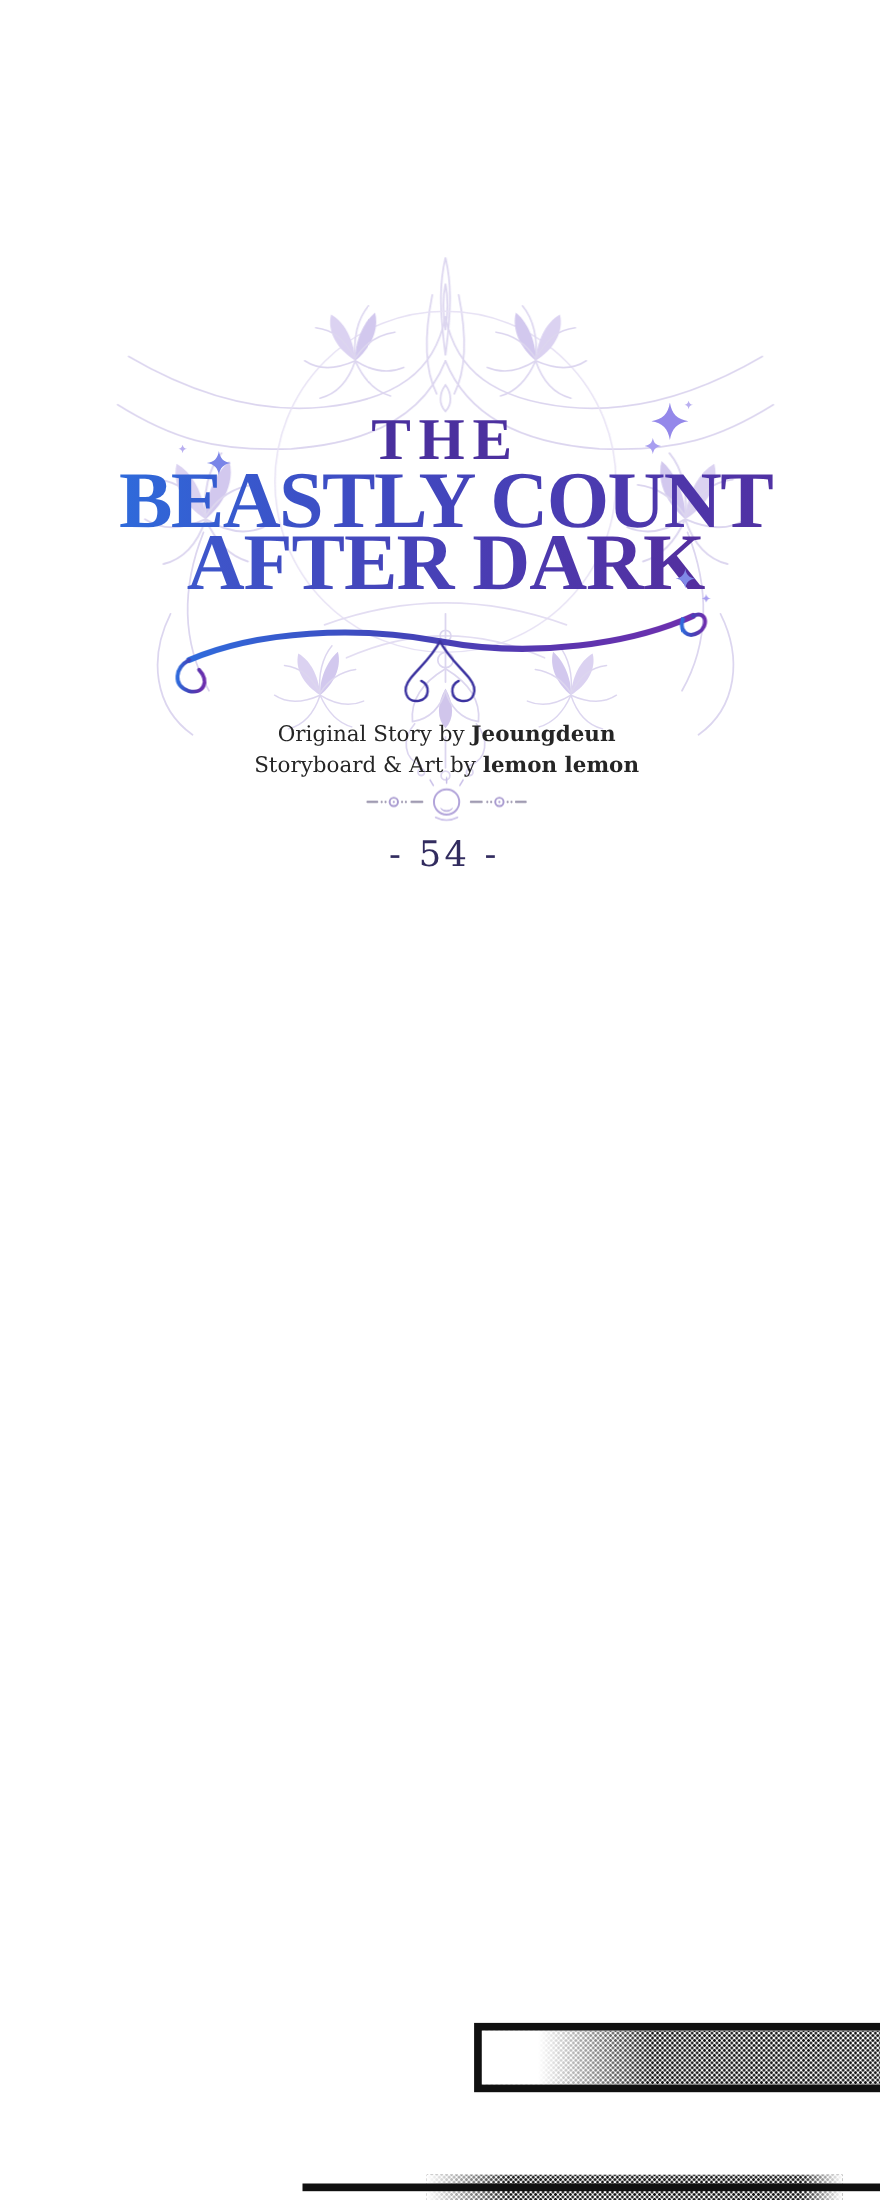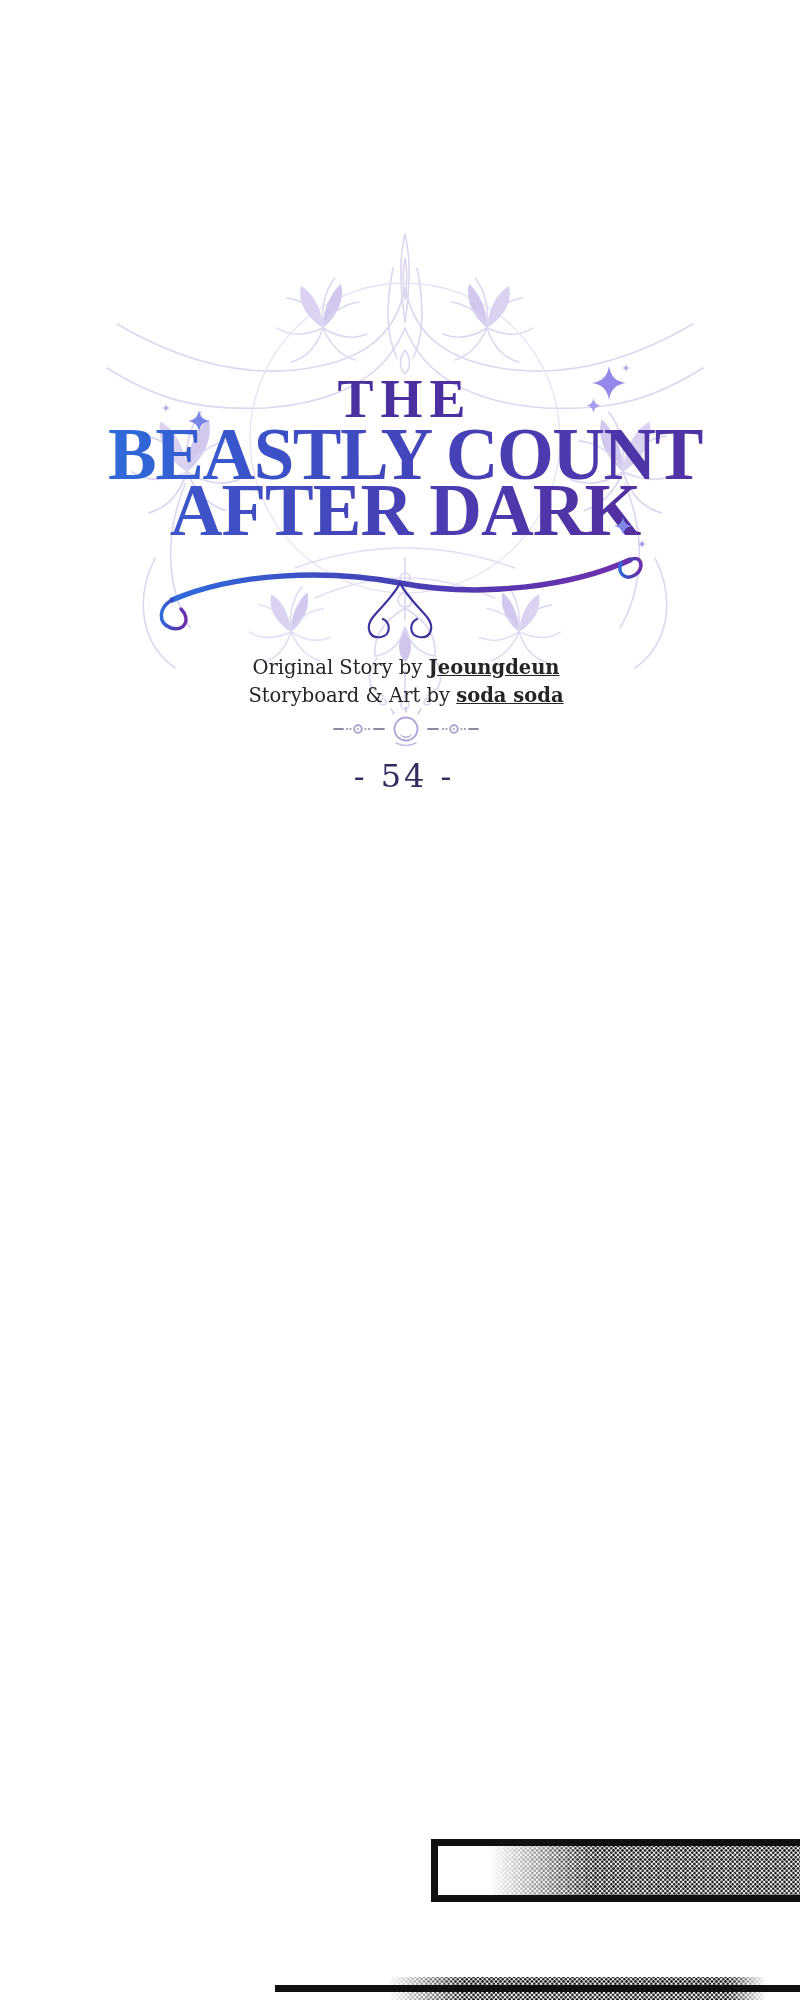--- a/index.html
+++ b/index.html
@@ -29,21 +29,21 @@
     top:474px;font-size:73px;line-height:73px;letter-spacing:-1px;
     background-image:linear-gradient(93deg,#3a6ade 0%,#3f51c6 28%,#4a3cb2 55%,#532f9f 78%,#5e2c98 100%);
   }
 
   
   .credits{
     position:absolute;top:654px;left:6px;width:800px;text-align:center;
     font-family:"DejaVu Serif","Liberation Serif",serif;
     font-size:19.5px;line-height:27.5px;color:#252525;
   }
-  .credits b{font-weight:700;text-decoration:underline;}
+  .credits b{font-weight:700;}
 
   
   .episode{
     position:absolute;top:758px;left:4px;width:800px;text-align:center;
     font-family:"DejaVu Serif","Liberation Serif",serif;
     font-size:32px;line-height:36px;letter-spacing:3px;color:#322c5f;
   }
 
   
   .sparkle{position:absolute;}
@@ -179,21 +179,21 @@
   </svg>
 <svg class="sparkle" style="left:614px;top:517px;" width="18" height="18">
     <use href="#spark" fill="#8089e8"></use>
   </svg>
 <svg class="sparkle" style="left:638px;top:540px;" width="8" height="8">
     <use href="#spark" fill="#a89ef0"></use>
   </svg>
 
 <div class="credits">
   <div><span>Original Story by</span> <b>Jeoungdeun</b></div>
-  <div><span>Storyboard &amp; Art by</span> <b>soda soda</b></div>
+  <div><span>Storyboard &amp; Art by</span> <b>lemon lemon</b></div>
 </div>
 
 <svg class="abs" style="left:330px;top:706px;" width="152" height="46" viewBox="0 0 152 46">
   <g fill="none" stroke="#b2a4da" stroke-width="1.8">
     <circle cx="76" cy="23" r="11.5"></circle>
     <path d="M70,28 A8.5,8.5 0 0 0 82,28 A6.5,6.5 0 0 1 70,28 Z" fill="#b2a4da" stroke="none" opacity="0.85"></path>
   </g>
   <g fill="none" stroke="#c9bfe8" stroke-width="1.4" stroke-linecap="round">
     <path d="M64,8 L61,3 M76,6 L76,1 M88,8 L91,3"></path>
     <path d="M66,37 Q76,42 86,37"></path>

